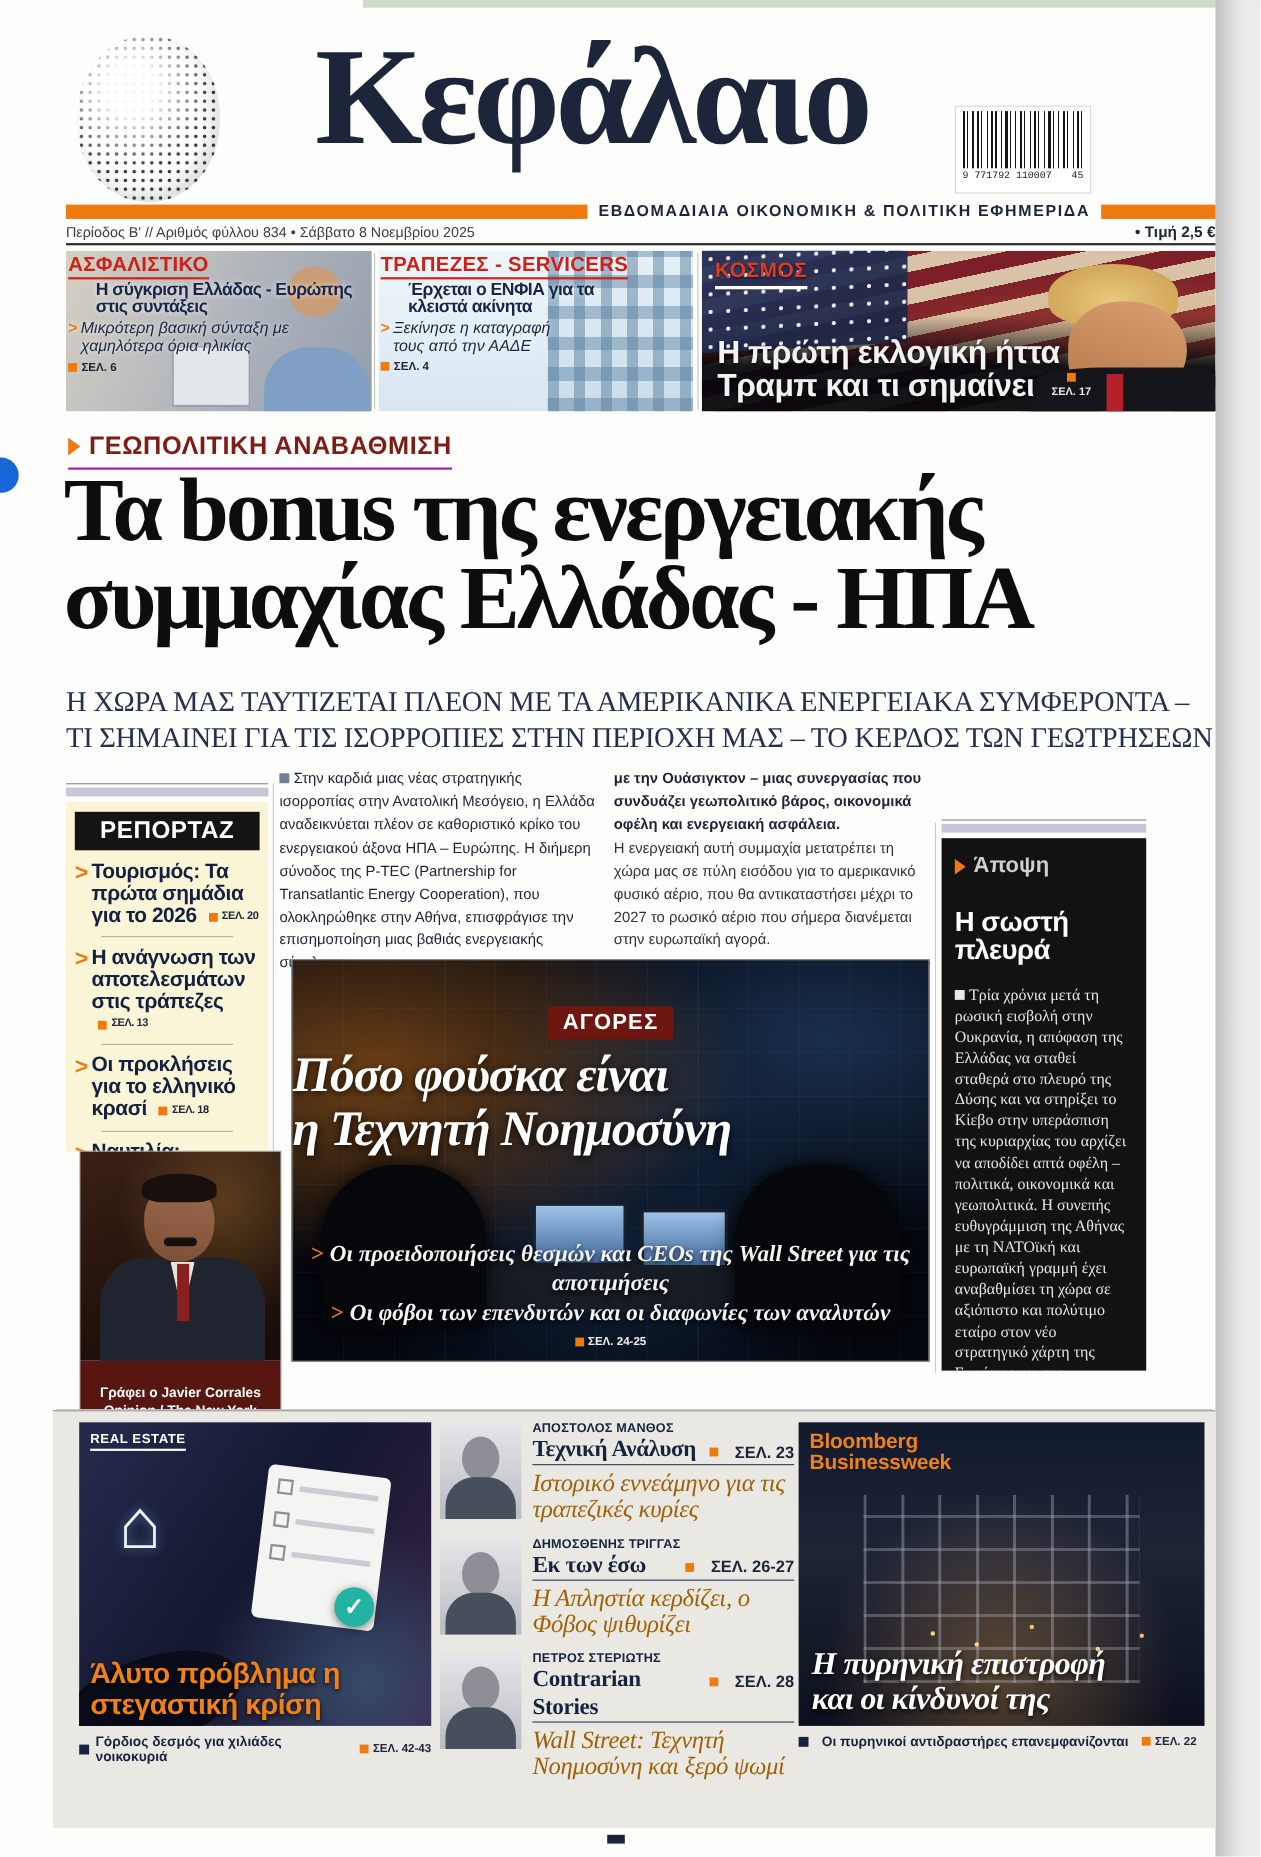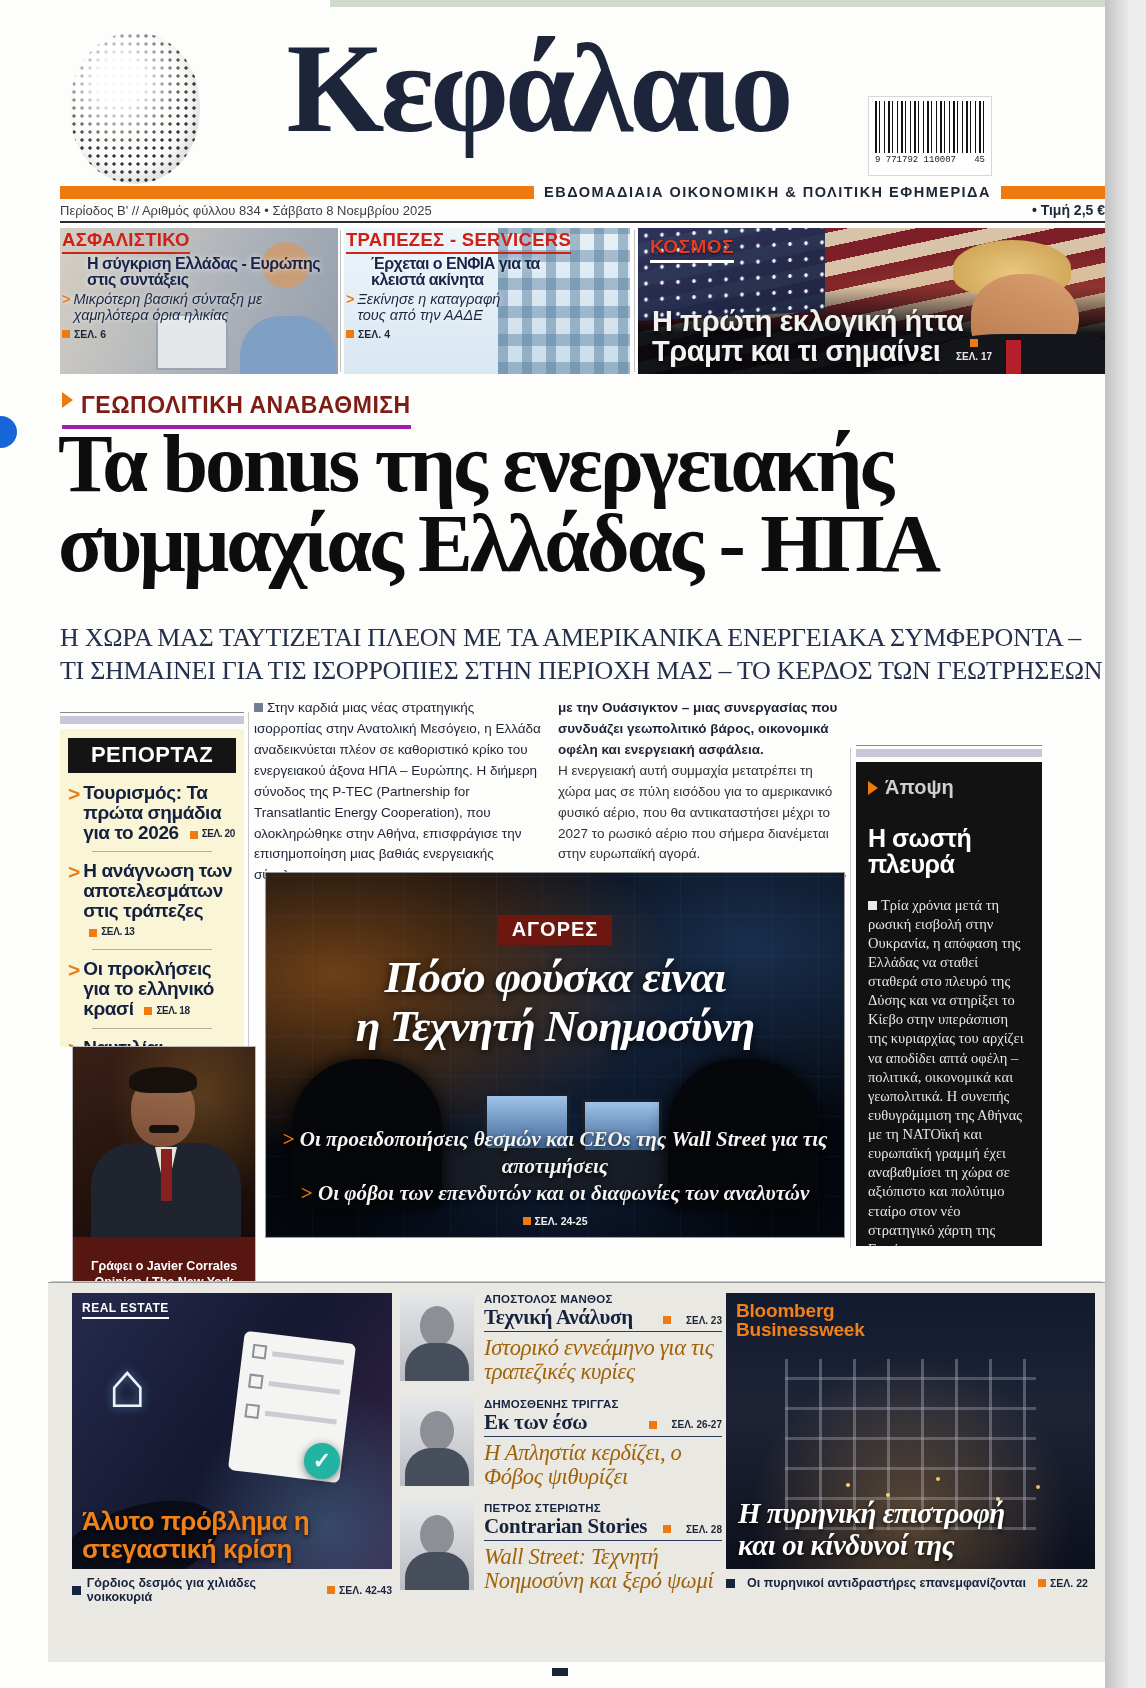--- a/index.html
+++ b/index.html
@@ -66,22 +66,22 @@
   .t-hair { position:absolute; right:34px; top:12px; width:118px; height:56px; border-radius:60% 60% 42% 42%; background:radial-gradient(ellipse at 50% 60%,#e9c87c,#c89b4f); }
   .t-face { position:absolute; right:26px; top:46px; width:108px; height:92px; border-radius:48% 52% 55% 45%; background:linear-gradient(200deg,#d9a070,#b5764a); }
   .t-suit { position:absolute; right:0; bottom:0; width:168px; height:40px; border-radius:40% 20% 0 0; background:#14161c; }
   .t-tie { position:absolute; right:84px; bottom:0; width:15px; height:34px; background:#b5202a; }
   .kosmos { position:absolute; left:12px; top:8px; z-index:3; color:#e23a23; font-weight:bold; font-size:19px; letter-spacing:.5px; border-bottom:3px solid #fff; padding-bottom:2px; text-shadow:0 1px 2px rgba(0,0,0,.65); }
   .c3-head { position:absolute; left:14px; bottom:8px; z-index:3; font-weight:bold; font-size:29px; line-height:1.04; letter-spacing:-0.5px; color:#f2f2f0; text-shadow:0 2px 4px rgba(0,0,0,.8); }
   .c3-ref { position:absolute; left:318px; bottom:12px; z-index:3; }
   .c3-ref .pageref { color:#e8e8e8; font-size:10px;flex-direction:column; }
 
   
-  .lead-kicker { position:absolute; left:62px; top:392px; display:flex; align-items:flex-start; gap:8px;
-      border-bottom:4px solid #a21caf; padding-bottom:6px; }
+  .lead-kicker { position:absolute; left:62px; top:392px; display:flex; align-items:center; gap:8px;
+      border-bottom:2px solid #a21caf; padding-bottom:6px; }
   .lead-kicker .tri { width:0; height:0; border-left:11px solid #ef7a10; border-top:8px solid transparent; border-bottom:8px solid transparent; }
   .lead-kicker .kt { color:#7d1d15; font-weight:bold; font-size:23px; letter-spacing:.5px; }
   .lead-headline { position:absolute; left:58px; top:424px; width:1050px; font-family:"Liberation Serif", serif;
       font-weight:bold; font-size:82px; line-height:0.98; letter-spacing:-3px; color:#0d0d0d; }
   .lead-deck { position:absolute; left:60px; top:622px; width:1048px; font-family:"Liberation Serif", serif;
       font-size:26px; line-height:1.26; color:#25304d; letter-spacing:-0.3px; }
 
   
   .colrule { position:absolute; width:1px; background:#c9c9c9; }
 
@@ -128,21 +128,21 @@
       radial-gradient(ellipse at 84% 20%, rgba(70,130,210,.32), transparent 45%),
       radial-gradient(ellipse at 50% 72%, rgba(40,85,150,.3), transparent 55%),
       repeating-linear-gradient(90deg, rgba(120,180,255,.05) 0 1px, transparent 1px 46px),
       repeating-linear-gradient(0deg, rgba(120,180,255,.05) 0 1px, transparent 1px 40px); }
   .ag-table { position:absolute; left:15%; bottom:44px; width:70%; height:54px; border-radius:50%; background:#1a1d24; opacity:.85; }
   .ag-lap { position:absolute; bottom:86px; width:86px; height:58px; background:linear-gradient(180deg,#9fc3e8,#41699a); border:3px solid #1a1f28; }
   .ag-lap.l1 { left:218px; } .ag-lap.l2 { left:316px; bottom:84px; height:54px; width:80px; }
   .ag-fig { position:absolute; bottom:28px; width:150px; height:150px; border-radius:46% 46% 8% 8%; background:#05070b; box-shadow:0 0 18px rgba(0,0,0,.9); }
   .ag-fig.f1 { left:26px; } .ag-fig.f2 { right:26px; }
   .ag-label { position:relative; z-index:3; margin:42px auto 0; width:fit-content; background:#6e1710; color:#fff; font-weight:bold; font-size:20px; letter-spacing:1px; padding:3px 14px 4px; }
-  .ag-head { position:relative; z-index:3; text-align:center; margin-top:8px; font-family:"Liberation Serif", serif; font-style:italic; font-weight:bold; font-size:45px; line-height:1.08; color:#fff; text-shadow:0 2px 8px rgba(0,0,0,.85); letter-spacing:-1px; }
+  .ag-head { position:relative; z-index:3; margin-top:8px; font-family:"Liberation Serif", serif; font-style:italic; font-weight:bold; font-size:45px; line-height:1.08; color:#fff; text-shadow:0 2px 8px rgba(0,0,0,.85); letter-spacing:-1px; }
   .ag-bullets { position:absolute; z-index:3; left:0; right:0; bottom:30px; text-align:center; font-family:"Liberation Serif", serif; font-style:italic; font-weight:bold; font-size:21px; line-height:1.28; color:#f4f4f2; text-shadow:0 2px 5px rgba(0,0,0,.9); }
   .ag-ref { position:absolute; z-index:3; left:0; right:0; bottom:8px; text-align:center; }
   .ag-ref .pageref { color:#eee; font-size:10.5px; }
 
   
   .opinion { position:absolute; left:856px; top:745px; width:186px; }
   .op-box { background:#121212; padding:14px 12px 10px; height:484px; overflow:hidden; }
   .op-label { display:flex; align-items:center; gap:7px; }
   .op-label .tri { width:0; height:0; border-left:10px solid #ef7a10; border-top:7px solid transparent; border-bottom:7px solid transparent; }
   .op-label .lt { color:#cfcfcf; font-weight:bold; font-size:20px; }
@@ -170,21 +170,21 @@
 
   .colmn { position:absolute; left:352px; top:10px; width:322px; }
   .colm-entry { display:flex; gap:10px; margin-bottom:13px; }
   .headshot { width:74px; height:88px; position:relative; overflow:hidden; background:linear-gradient(180deg,#e5e6e8,#b9bcc2); flex:0 0 auto; }
   .headshot::before { content:""; position:absolute; left:50%; top:13px; transform:translateX(-50%); width:34px; height:40px; border-radius:50%; background:#8e8f96; }
   .headshot::after { content:""; position:absolute; left:50%; top:50px; transform:translateX(-50%); width:64px; height:48px; border-radius:26px 26px 0 0; background:#474e5c; }
   .colm-body { flex:1; }
   .colm-name { font-weight:bold; font-size:11.5px; color:#16233f; letter-spacing:.2px; }
   .colm-titlerow { display:flex; justify-content:space-between; align-items:baseline; border-bottom:1px solid #2a3a5a; padding-bottom:1px; }
   .colm-title { font-family:"Liberation Serif", serif; font-weight:bold; font-size:21px; color:#16233f; letter-spacing:-0.3px; }
-  .colm-titlerow .pageref { font-size:10px;gap:15px; }
+  .colm-titlerow .pageref { font-size:15px;gap:15px; }
   .colm-head { margin-top:4px; font-family:"Liberation Serif", serif; font-style:italic; font-size:22.5px; line-height:1.08; color:#a16207; letter-spacing:-0.3px; }
 
   .bb-box { position:absolute; left:678px; top:10px; width:369px; }
   .bb-img { position:relative; height:276px; overflow:hidden; background:
       radial-gradient(circle at 50% 82%, rgba(240,170,80,.32), transparent 55%),
       linear-gradient(180deg,#121a2e 0%,#1e2436 42%,#0c101d 100%); }
   .bb-struct { position:absolute; left:16%; top:24%; width:68%; height:62%; opacity:.8; background:
       repeating-linear-gradient(90deg, rgba(205,214,232,.4) 0 3px, transparent 3px 34px),
       repeating-linear-gradient(0deg, rgba(205,214,232,.35) 0 3px, transparent 3px 30px); }
   .bb-lights { position:absolute; left:120px; top:190px; width:4px; height:4px; border-radius:50%; background:#ffd37a;

